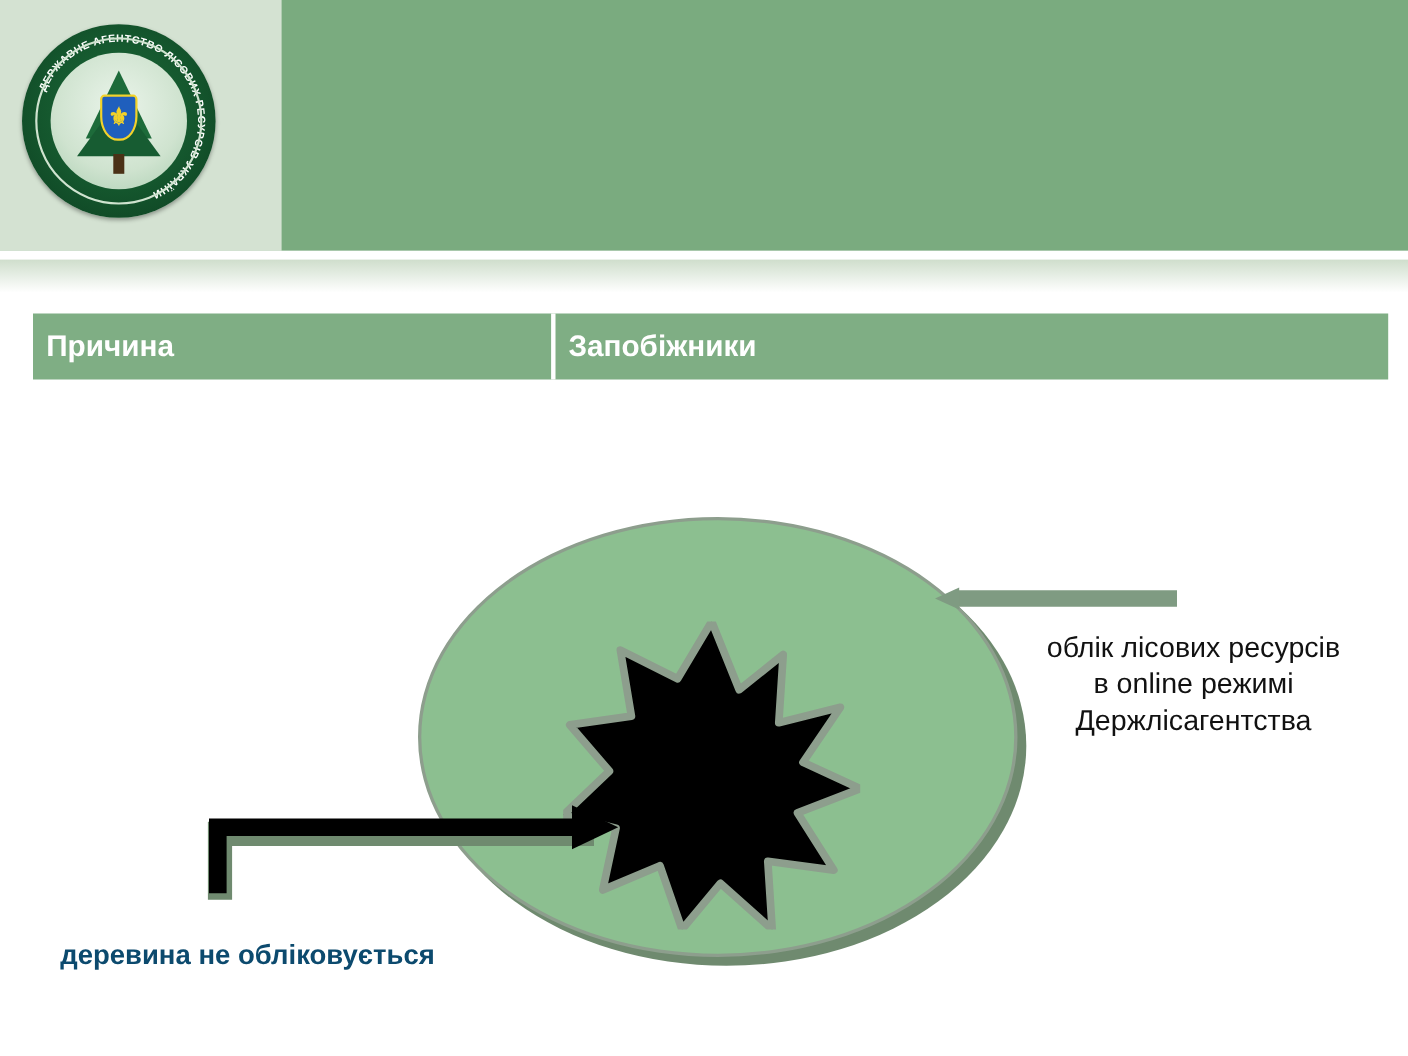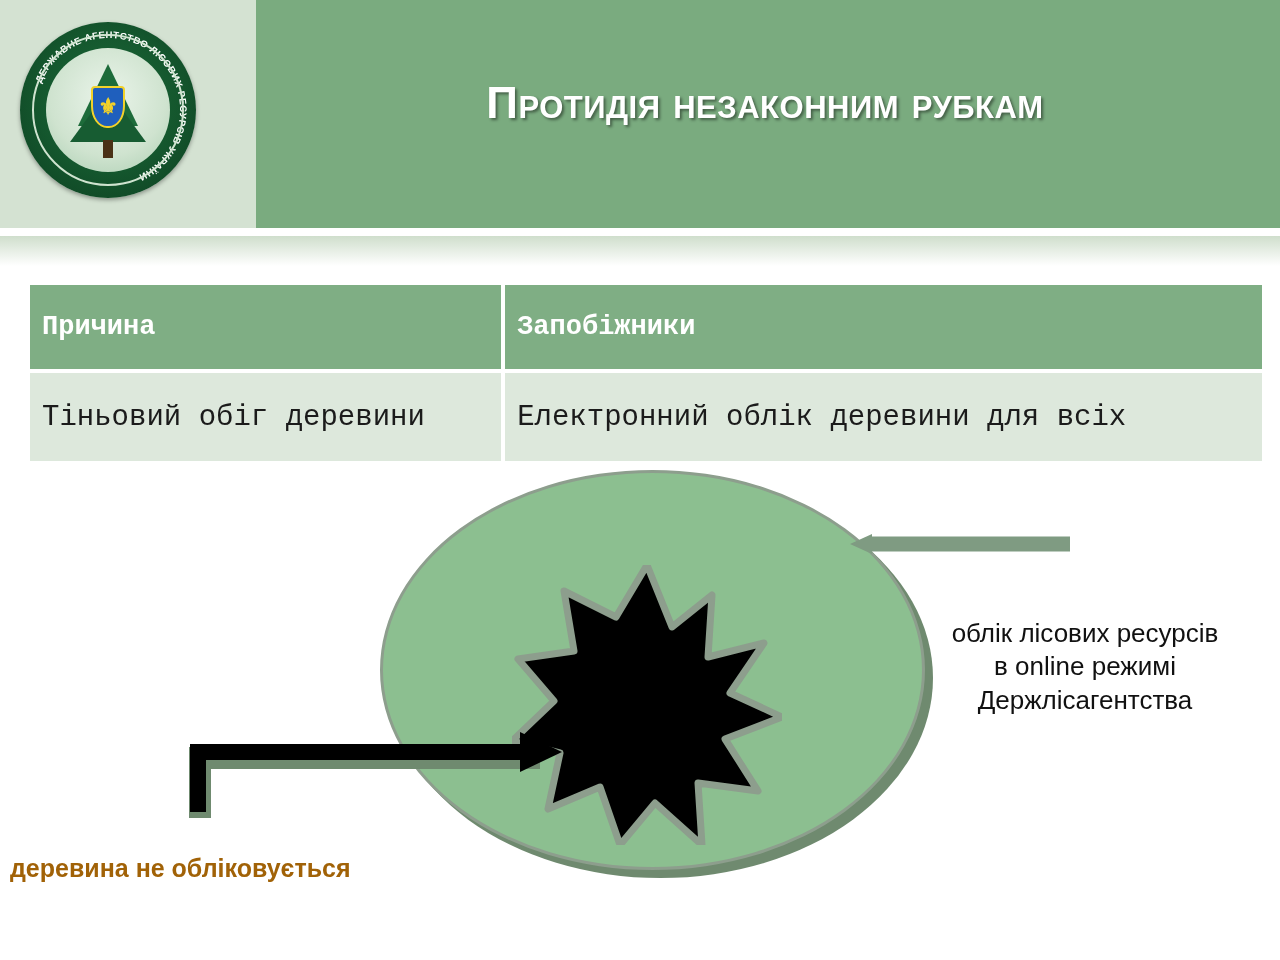--- a/index.html
+++ b/index.html
@@ -154,23 +154,22 @@
 
   
   .table {
     position: absolute;
     left: 30px;
     top: 285px;
     width: 1232px;
     border-collapse: collapse;
   }
   .table td {
-    padding: 18px 12px;
+    padding: 6px 12px;
     vertical-align: middle;
-    font-family: Liberation Mono, monospace;
   }
   .th-cell {
     background: #7fae84;
     color: #ffffff;
     font-size: 27px;
     font-weight: bold;
     height: 48px;
   }
   .td-cell {
     background: #dde8dc;
@@ -221,31 +220,30 @@
 
   .label-right {
     position: absolute;
     left: 905px;
     top: 132px;
     width: 360px;
     text-align: center;
     font-size: 26px;
     color: #111111;
     line-height: 1.28;
-    margin-top: 45px;
   }
   .label-bottom {
     position: absolute;
     left: 10px;
     top: 412px;
     width: 430px;
-    text-align: left;
+    text-align: center;
     font-size: 25px;
     font-weight: bold;
-    color: #a16207;
+    color: #0c4a6e;
     line-height: 1.28;
   }
   .connector-svg {
     position: absolute;
     left: 0; top: 0;
     width: 1280px; height: 520px;
     overflow: visible;
   }
 </style>
 </head>
@@ -267,35 +265,30 @@
     <div class="logo-inner">
       <div class="logo-tree"></div>
       <div class="logo-tree2"></div>
       <div class="logo-trunk"></div>
       <div class="logo-shield">
         <div class="logo-trident">⚜</div>
       </div>
     </div>
   </div>
 
-  <div class="header-title">Протидія незаконним рубкам</div>
 </div>
 <div class="header-underline"></div>
 <div class="header-fade"></div>
 
 <table class="table">
   <tbody>
     <tr>
       <td class="th-cell col-1 cell-divider">Причина</td>
       <td class="th-cell col-2">Запобіжники</td>
     </tr>
-    <tr class="row-divider">
-      <td class="td-cell col-1 cell-divider">Тіньовий обіг деревини</td>
-      <td class="td-cell col-2">Електронний облік деревини для всіх</td>
-    </tr>
   </tbody>
 </table>
 
 <div class="diagram">
 
   <div class="ellipse-shadow"></div>
   <div class="ellipse"></div>
 
   <svg class="star" viewBox="0 0 270 280">
     <polygon points="135,0 160,62 200,30 196,92 252,78 218,128 270,152 213,174 246,226 186,218 190,280 143,238 108,280 88,222 36,244 48,188 0,176 42,136 6,94 62,86 52,26 104,52" fill="#000000" stroke="#8d9e8d" stroke-width="7" stroke-linejoin="round"></polygon>

